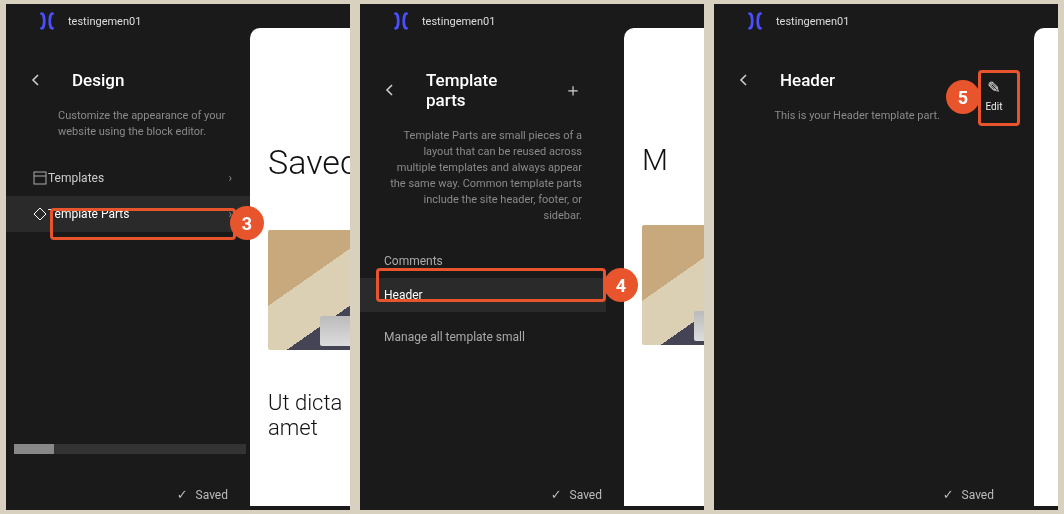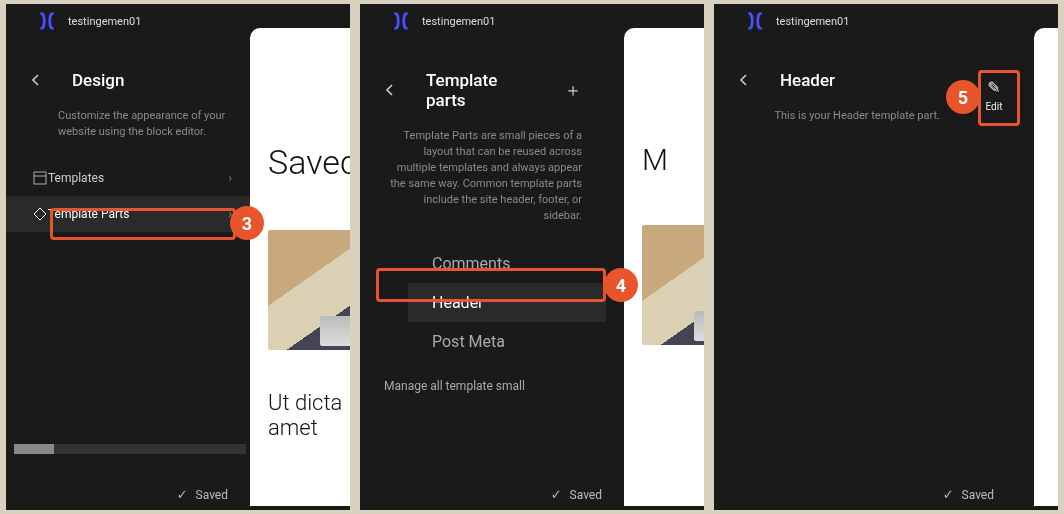--- a/index.html
+++ b/index.html
@@ -75,24 +75,23 @@
     color: #ccc;
     cursor: pointer;
   }
   .nav-item.active { background: #2a2a2a; color: #fff; }
   .nav-icon { width:16px; height:16px; display:inline-flex; align-items:center; justify-content:center; }
   .nav-label { flex:1; }
   .chev { color:#888; font-size:12px; }
 
   .list-item {
     padding: 10px 24px;
-    font-size: 16px;
+    font-size: 12px;
     color: #aaa;
     cursor: pointer;
-    margin-left: 48px;
   }
   .list-item.hl {
     background:#2a2a2a;
     color:#fff;
   }
 
   .manage-link {
     padding: 18px 24px;
     font-size: 12px;
     color: #aaa;
@@ -282,21 +281,20 @@
             <path d="M8 1 L3 6 L8 11" stroke="#ccc" stroke-width="1.6" fill="none"></path>
           </svg>
       </span>
       <span class="sidebar-title">Template parts</span>
       <span class="plus-btn">＋</span>
     </div>
     <div class="sidebar-desc">Template Parts are small pieces of a layout that can be reused across multiple templates and always appear the same way. Common template parts include the site header, footer, or sidebar.</div>
 
     <div class="list-item">Comments</div>
     <div class="list-item hl">Header</div>
-    <div class="list-item">Post Meta</div>
 
     <div class="manage-link">Manage all template small</div>
   </div>
 
   <div class="preview">
     <div class="preview-title">M</div>
     <div class="preview-img"></div>
   </div>
 
   <div class="footer">

